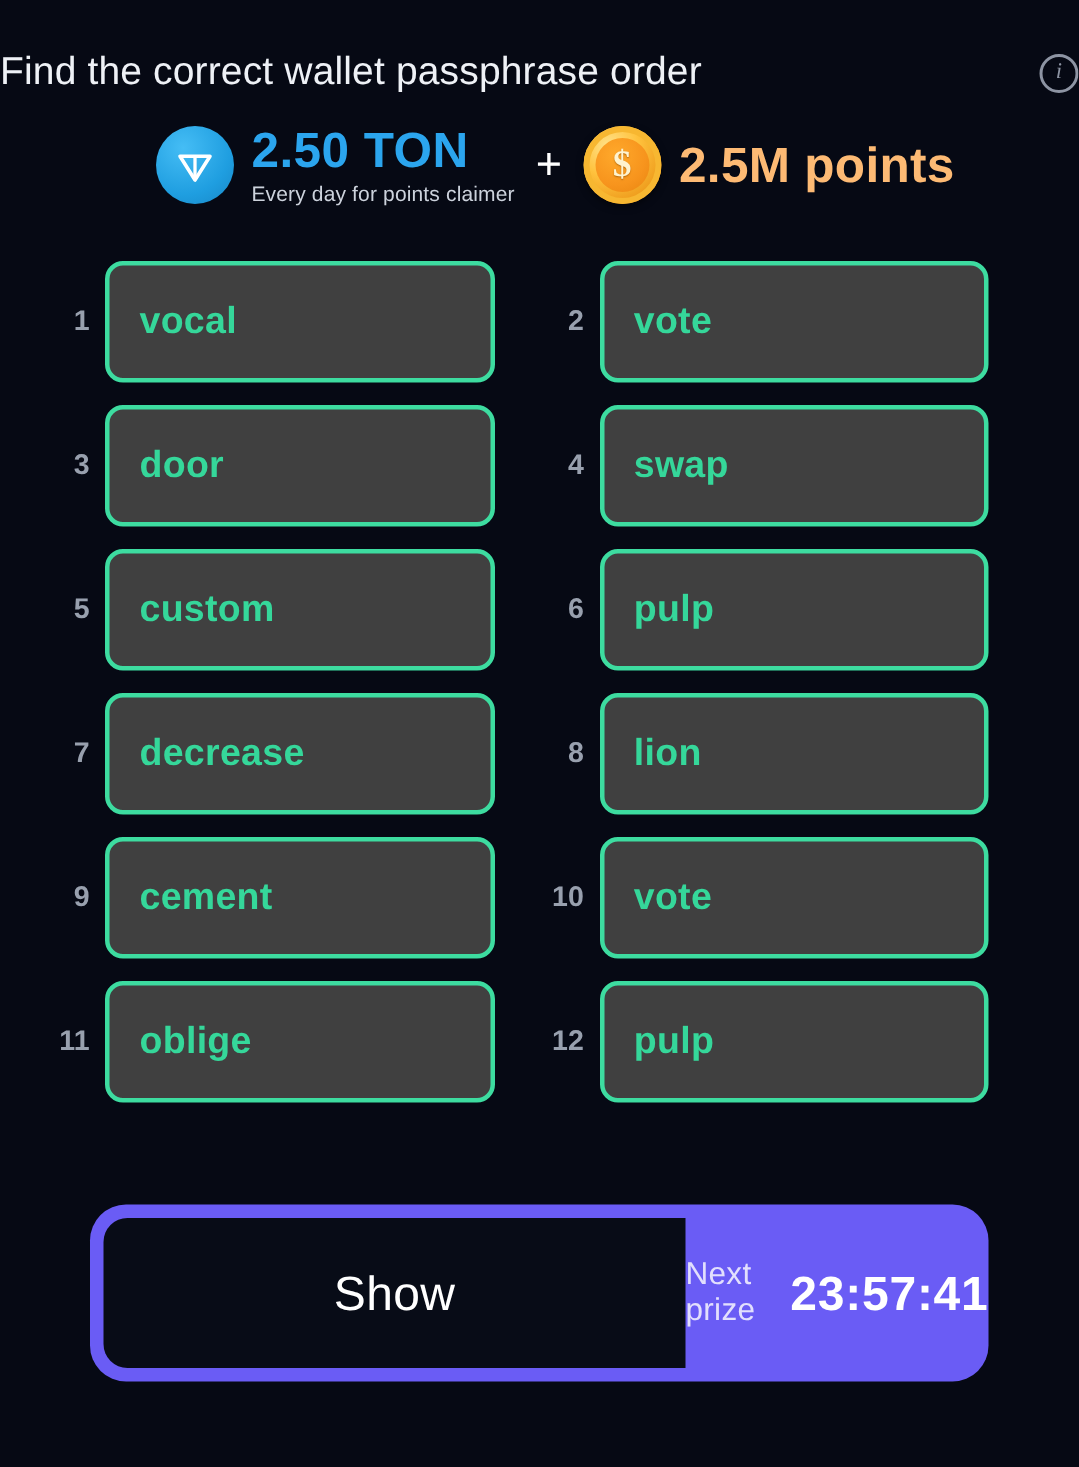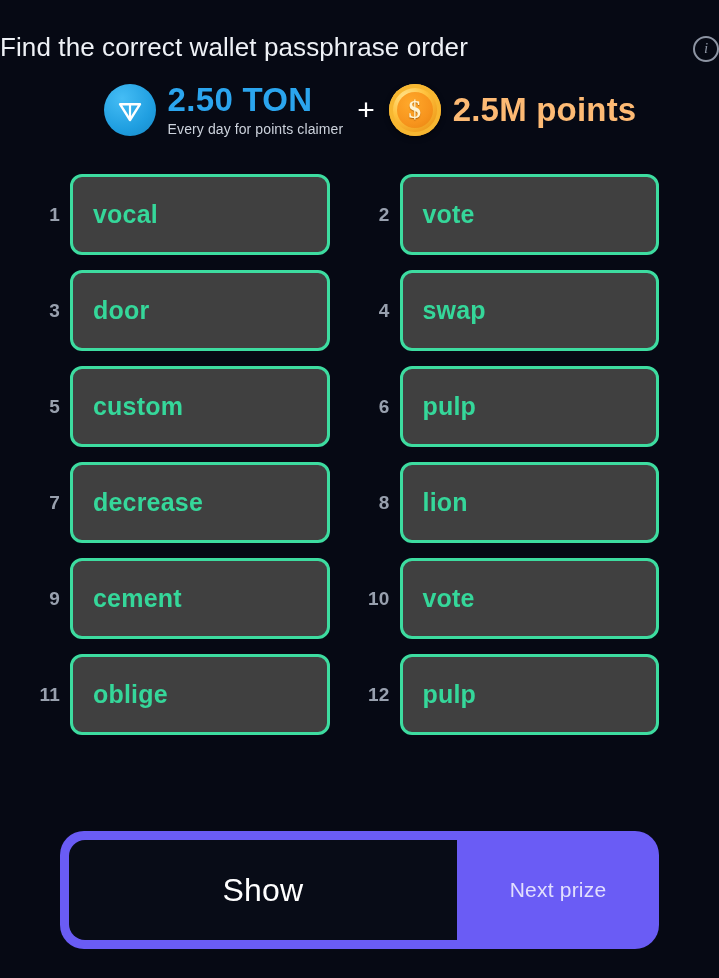--- a/index.html
+++ b/index.html
@@ -183,21 +183,20 @@
     position: absolute;
     left: 60px;
     top: 803px;
     width: 599px;
     height: 118px;
     background: #6a5cf5;
     border-radius: 24px;
     display: flex;
     align-items: stretch;
     overflow: hidden;
-    margin-top: 28px;
   }
   .show-button {
     width: 388px;
     margin: 9px 0 9px 9px;
     background: #080c17;
     border: none;
     border-radius: 16px 0 0 16px;
     color: #ffffff;
     font-size: 32px;
     font-family: "Liberation Sans", sans-serif;
@@ -336,16 +335,17 @@
         <div class="word-box">
           <span class="word-text">pulp</span>
         </div>
       </div>
     </div>
 
   <div class="bottom-bar">
     <button class="show-button">Show</button>
     <div class="next-prize">
       <div class="next-prize-label">Next prize</div>
+      <div class="next-prize-timer">23:57:41</div>
     </div>
   </div>
 
 </div>
 
 </body></html>

